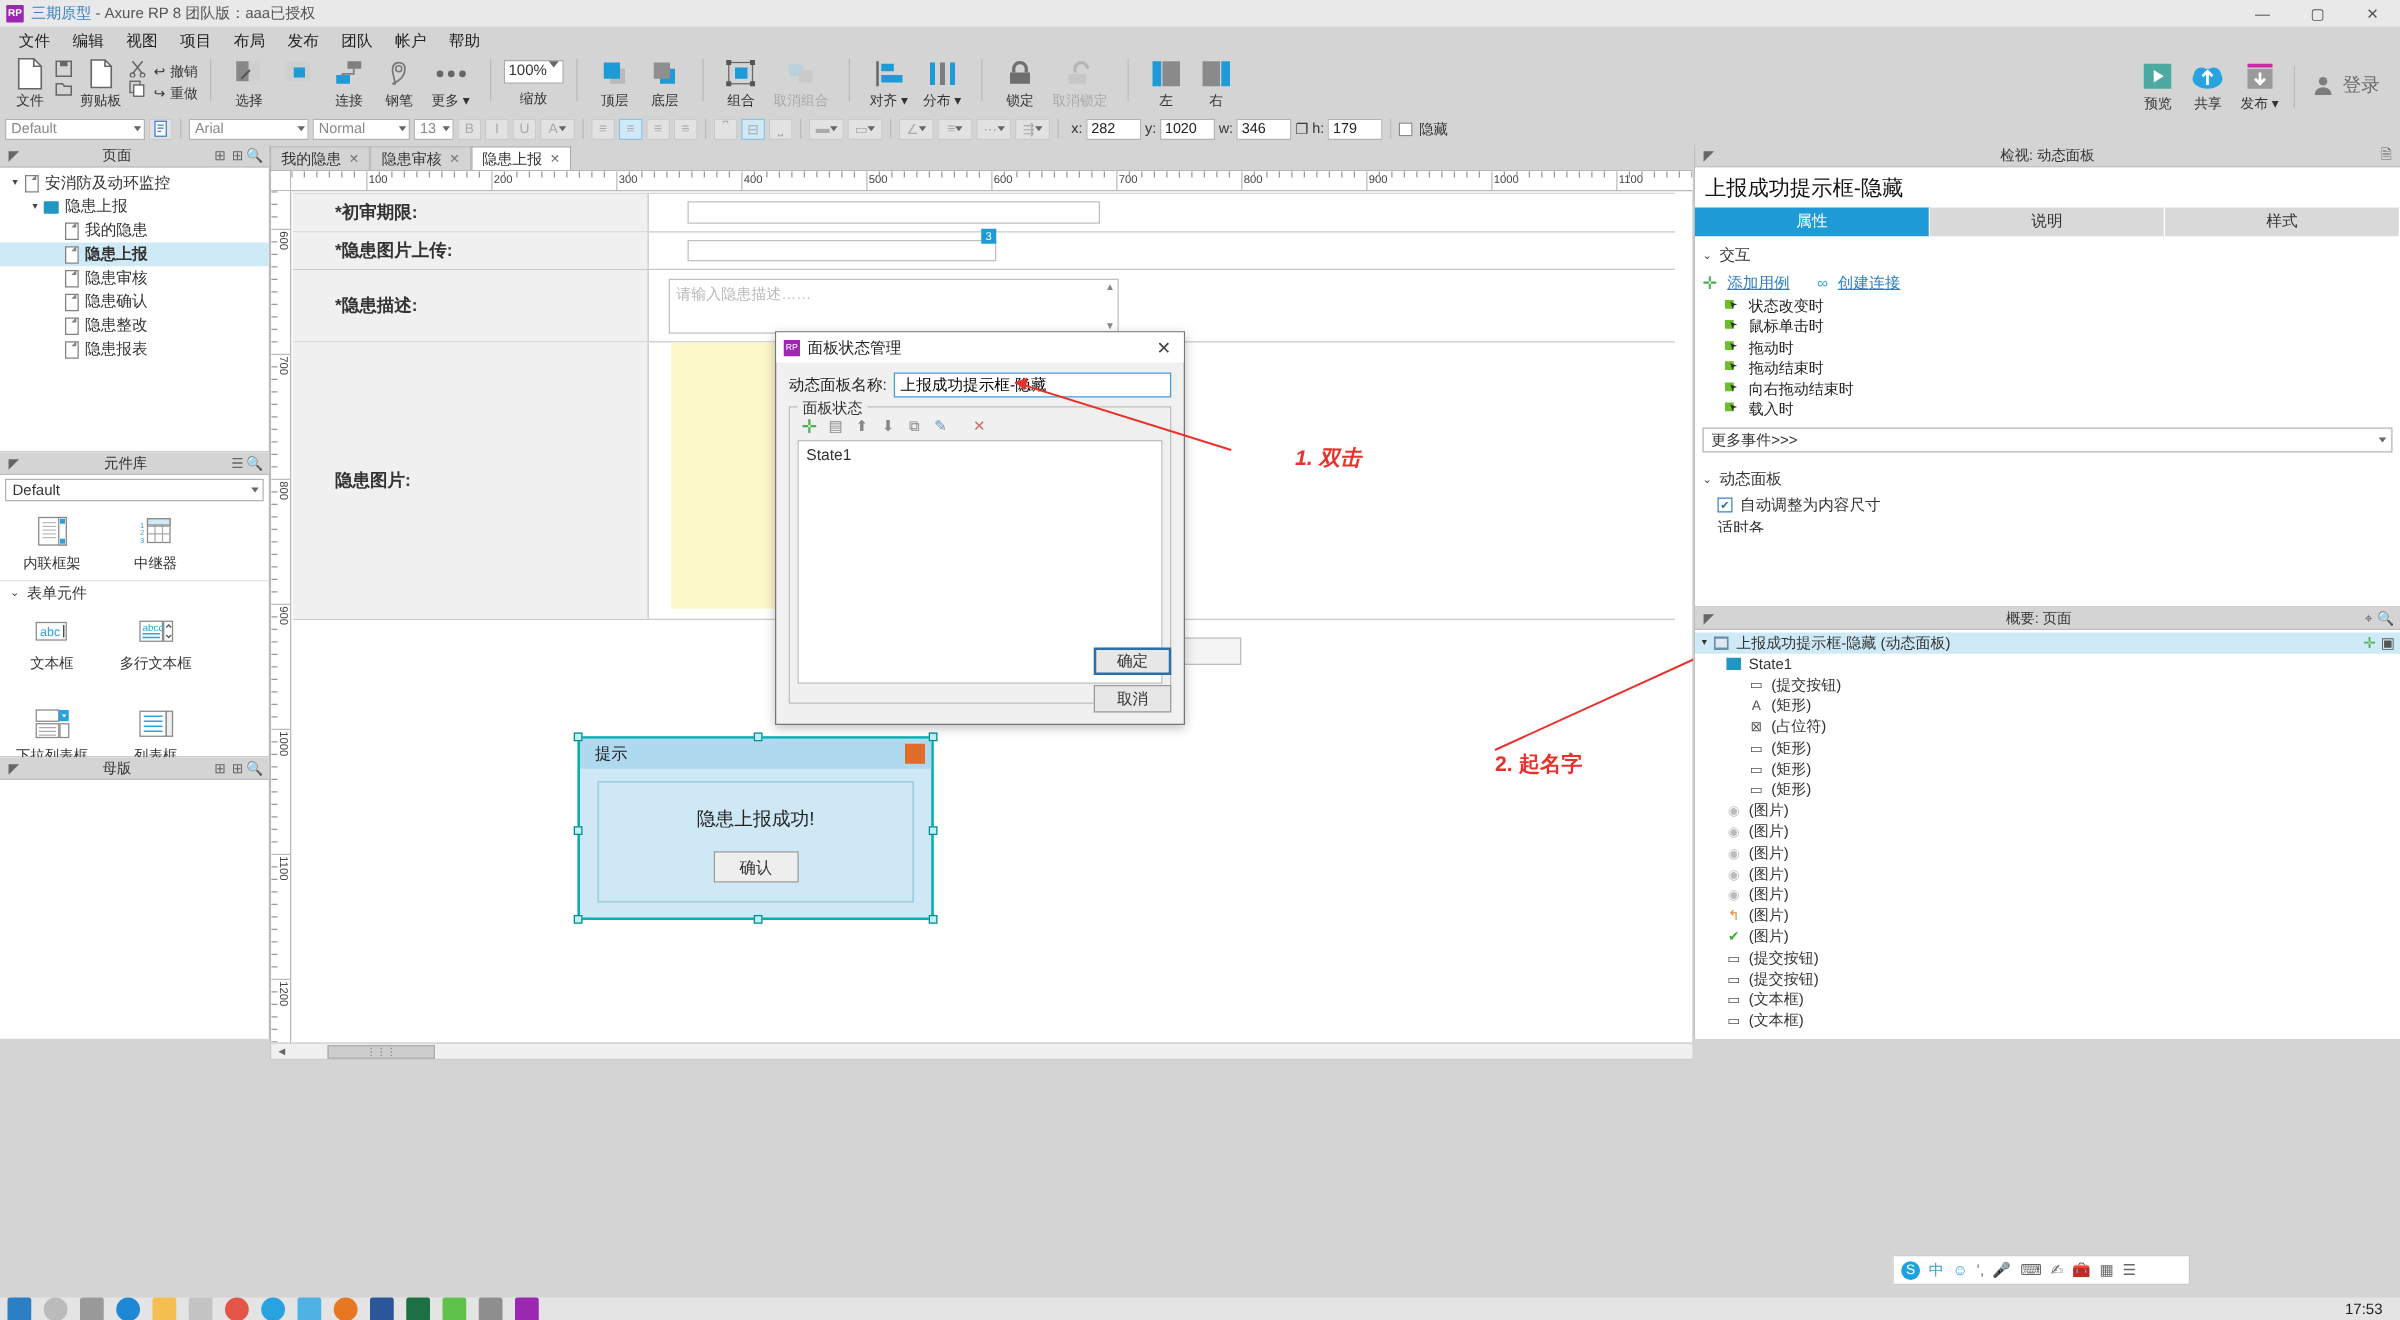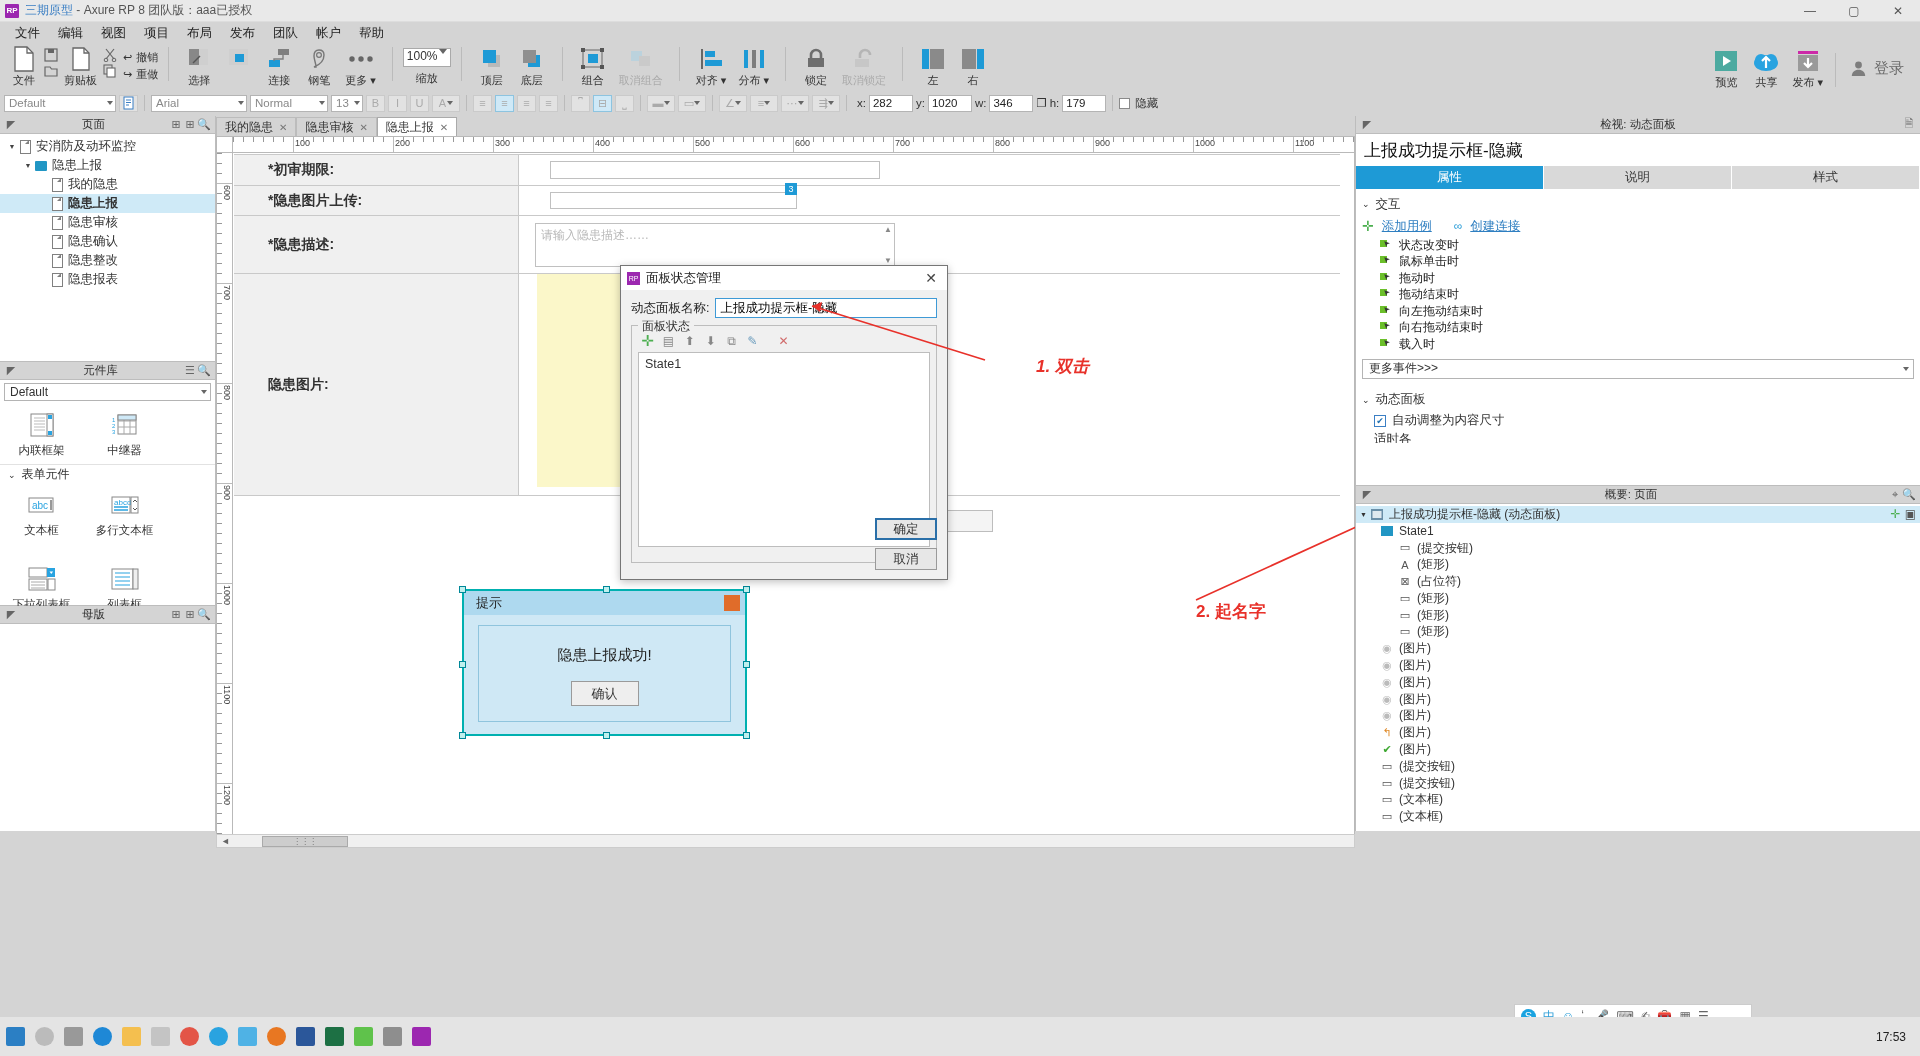--- a/index.html
+++ b/index.html
@@ -211,21 +211,21 @@
   .hscroll { position:absolute; left:216px; top:834px; width:1139px; height:14px;
       background:#f0f0f0; border:1px solid #ccc; display:flex; align-items:center; }
   .hthumb { width:86px; height:11px; background:#cdcdcd; border:1px solid #aaa; margin-left:28px;
       display:flex; align-items:center; justify-content:center; font-size:8px; color:#777; }
 
   .ime { position:absolute; right:168px; bottom:28px; width:238px; height:24px;
      background:#fff; border:1px solid #ccc; display:flex; align-items:center; gap:7px; padding:0 6px; }
   .ime .s { width:15px;height:15px;background:#1aa3e0;color:#fff;border-radius:50%;
      font-size:11px;display:flex;align-items:center;justify-content:center; }
 
-  .taskbar { position:absolute; left:0; bottom:0; width:1920px; height:39px;
+  .taskbar { position:absolute; left:0; bottom:0; width:1920px; height:18px;
      background:#e4e4e4; display:flex; align-items:center; gap:10px; padding-left:6px; }
   .tb-ic { width:19px;height:19px; border-radius:2px; }
   .clock { margin-left:auto; padding-right:14px; font-size:12px; color:#222; }
   .wm { position:absolute; right:220px; bottom:6px; font-size:11px; color:#cfcfcf; }
 </style>
 </head>
 <body>
 
 <div class="app">
 
@@ -1131,24 +1131,20 @@
       <div class="evt">
           <span class="evt-ic"></span>
           <span>拖动时</span>
         </div>
       <div class="evt">
           <span class="evt-ic"></span>
           <span>拖动结束时</span>
         </div>
       <div class="evt">
           <span class="evt-ic"></span>
-          <span>向左拖动结束时</span>
-        </div>
-      <div class="evt">
-          <span class="evt-ic"></span>
           <span>向右拖动结束时</span>
         </div>
       <div class="evt">
           <span class="evt-ic"></span>
           <span>载入时</span>
         </div>
     </div>
 
     <div class="more-sel">
       <span>更多事件&gt;&gt;&gt;</span>

